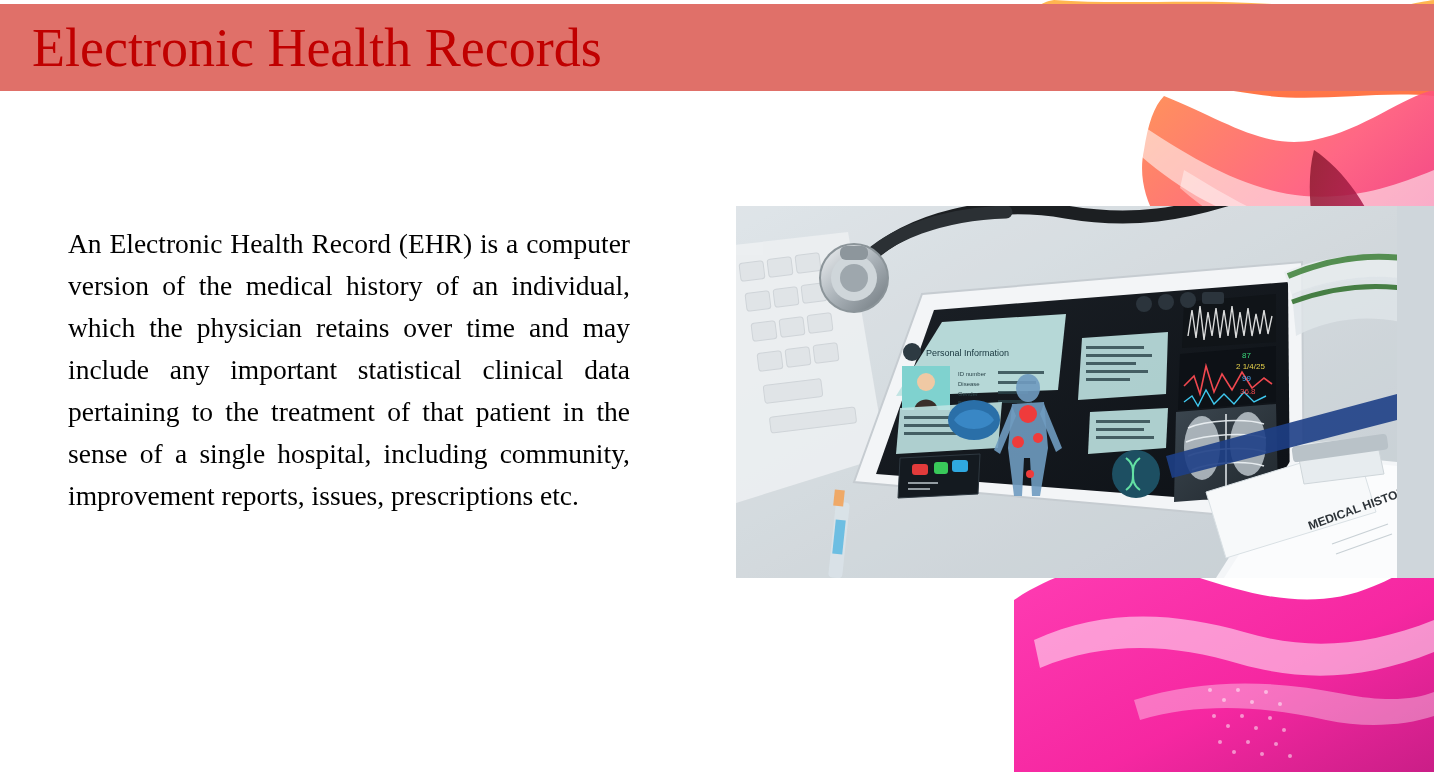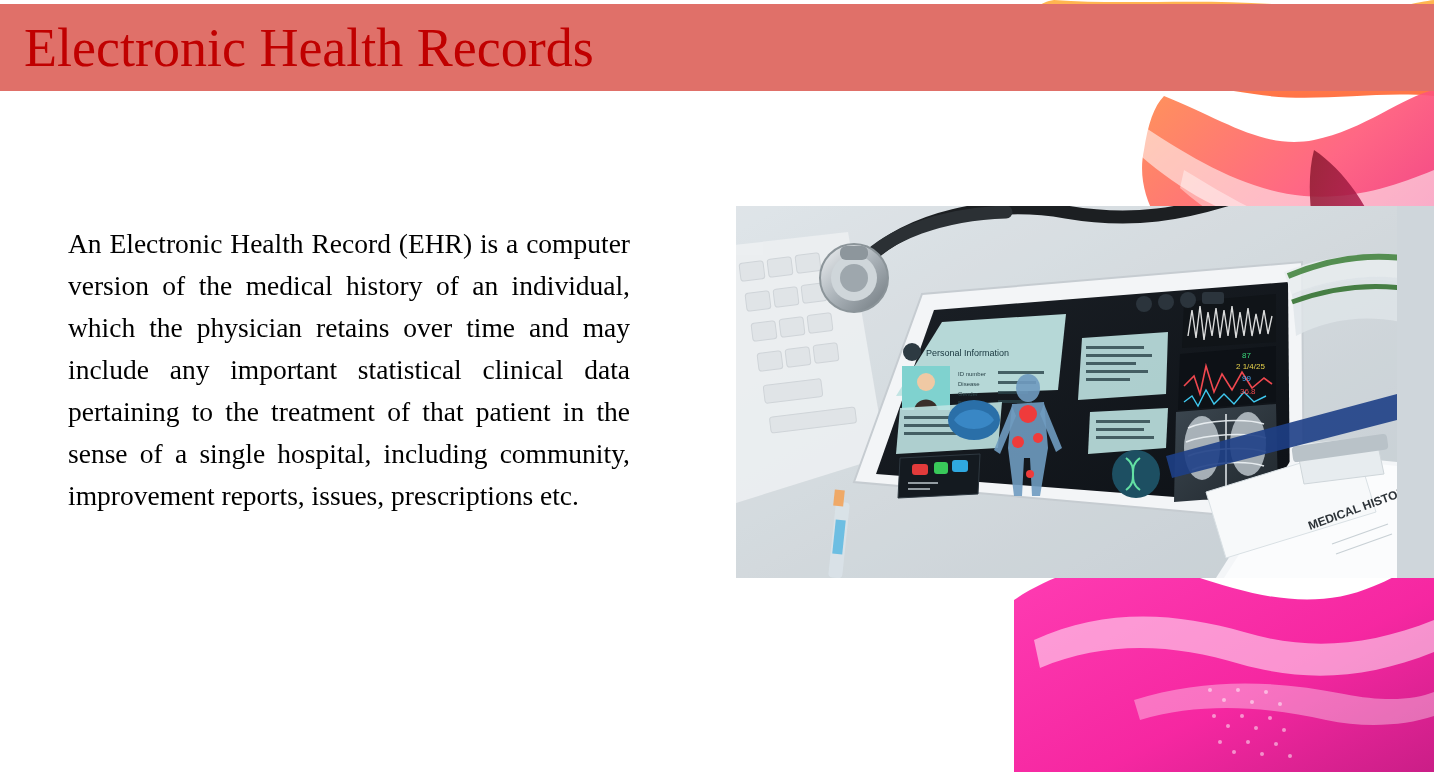--- a/index.html
+++ b/index.html
@@ -42,21 +42,21 @@
     background: #e07069;
     z-index: 3;
     display: flex;
     align-items: center;
   }
   .title-text {
     font-family: "Liberation Serif", serif;
     font-size: 54px;
     line-height: 1;
     color: #c00000;
-    padding-left: 24px;
+    padding-left: 32px;
     letter-spacing: 0px;
     white-space: nowrap;
   }
 
   
   .body-col {
     position: absolute;
     left: 53px;
     top: 208px;
     width: 592px;

